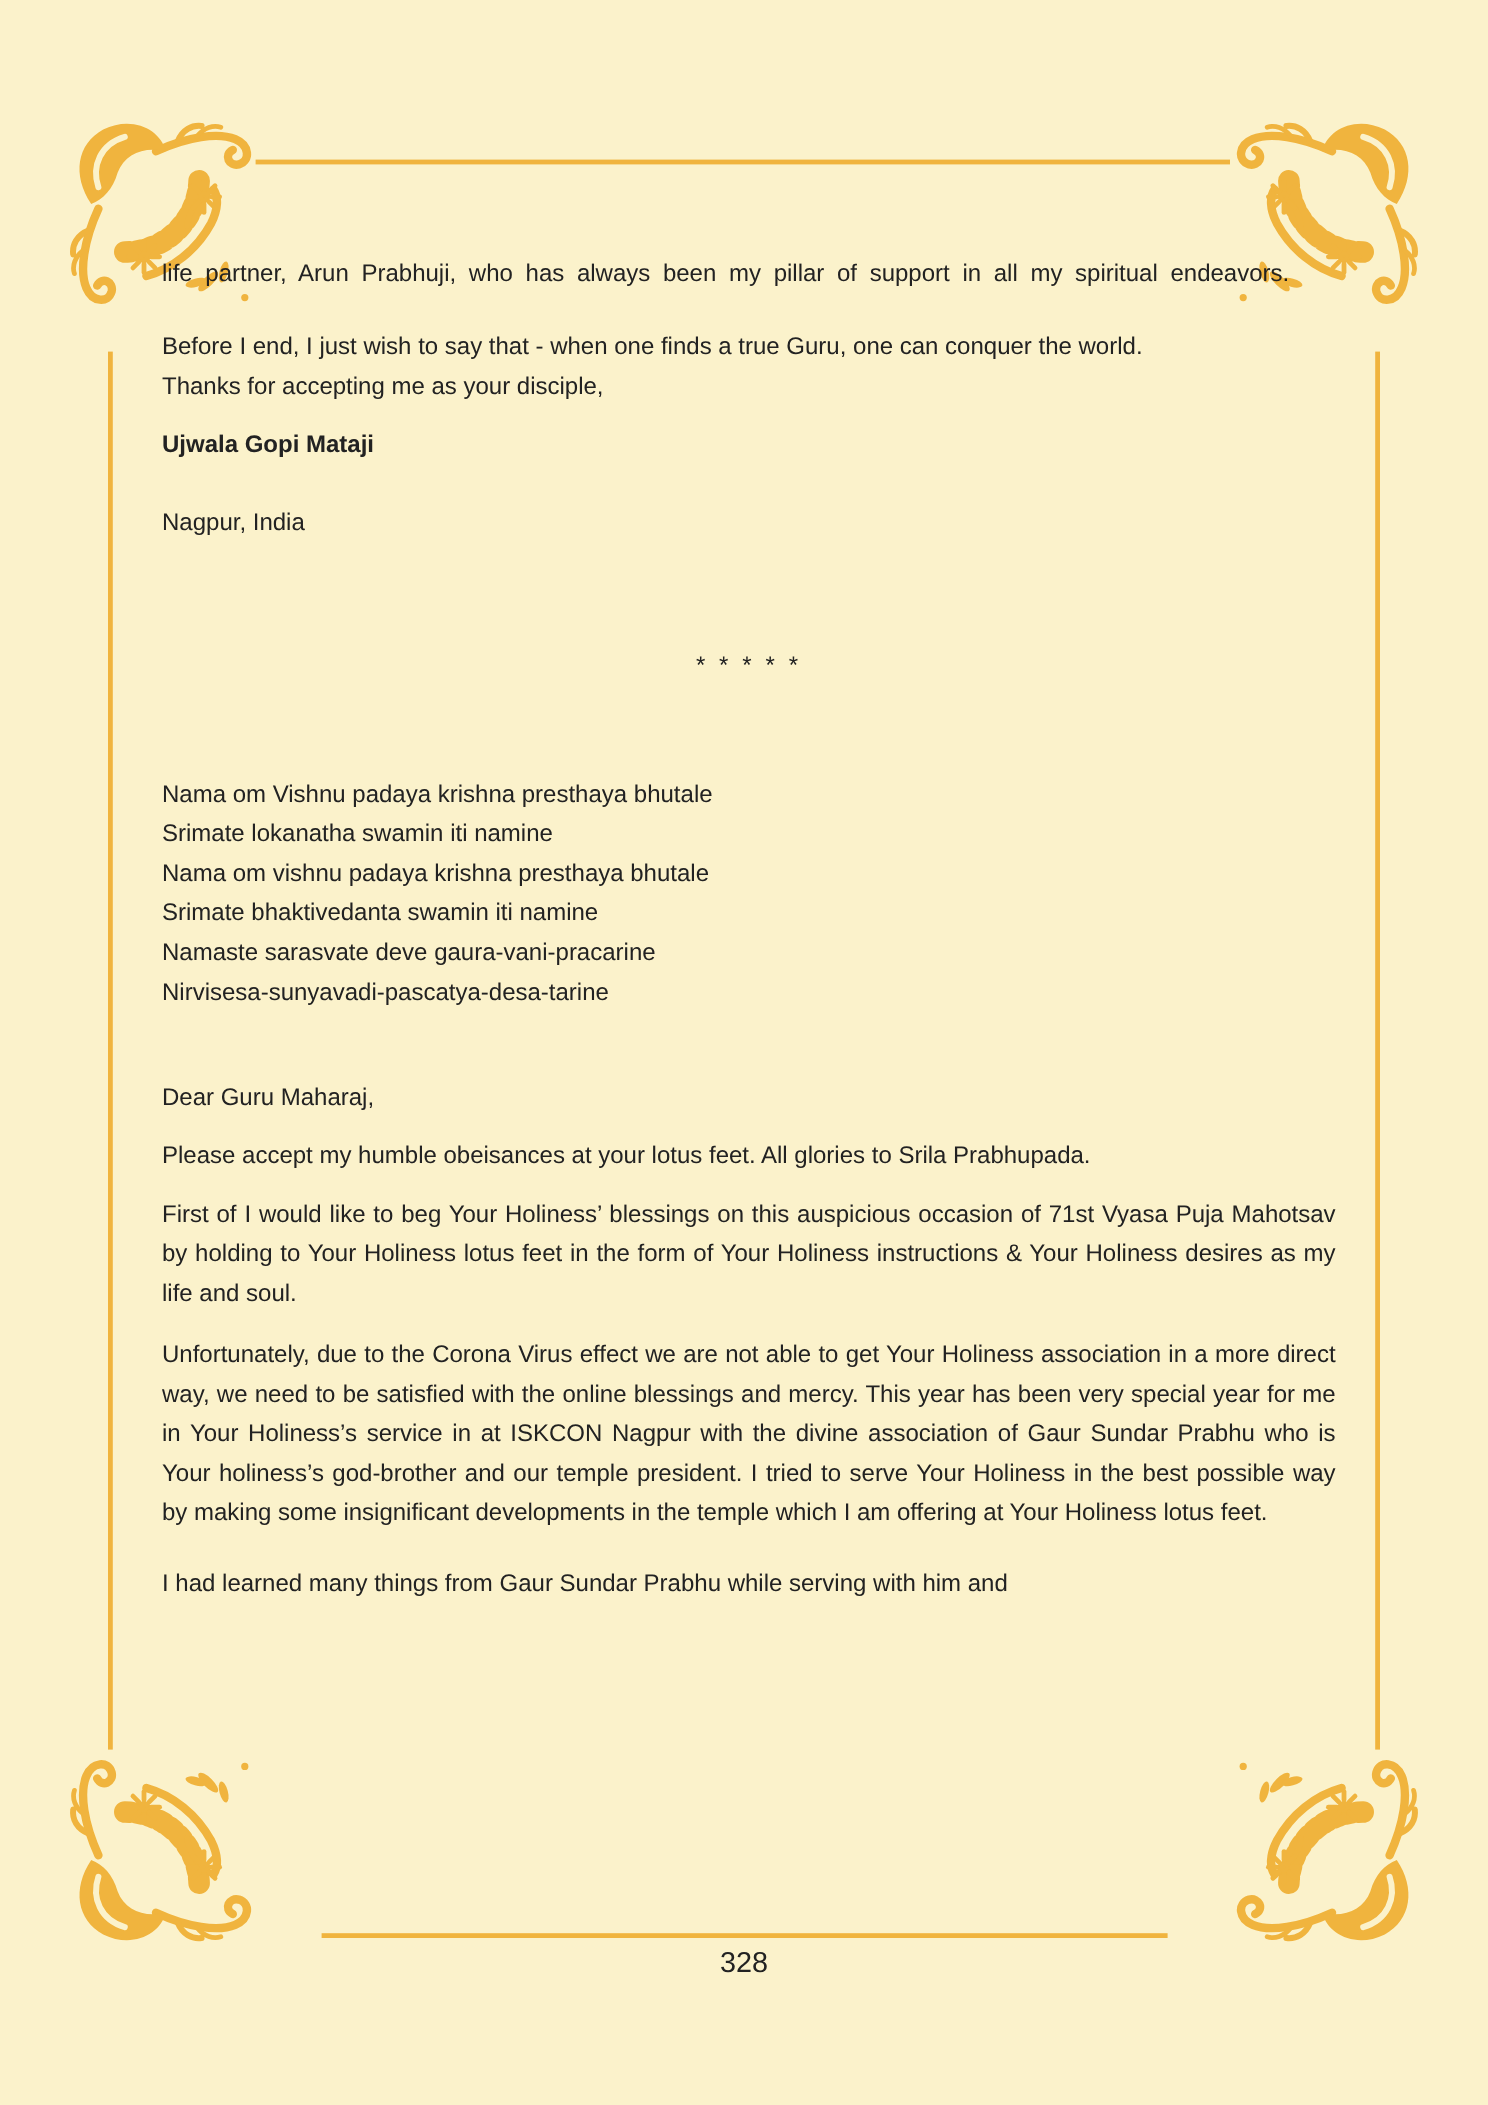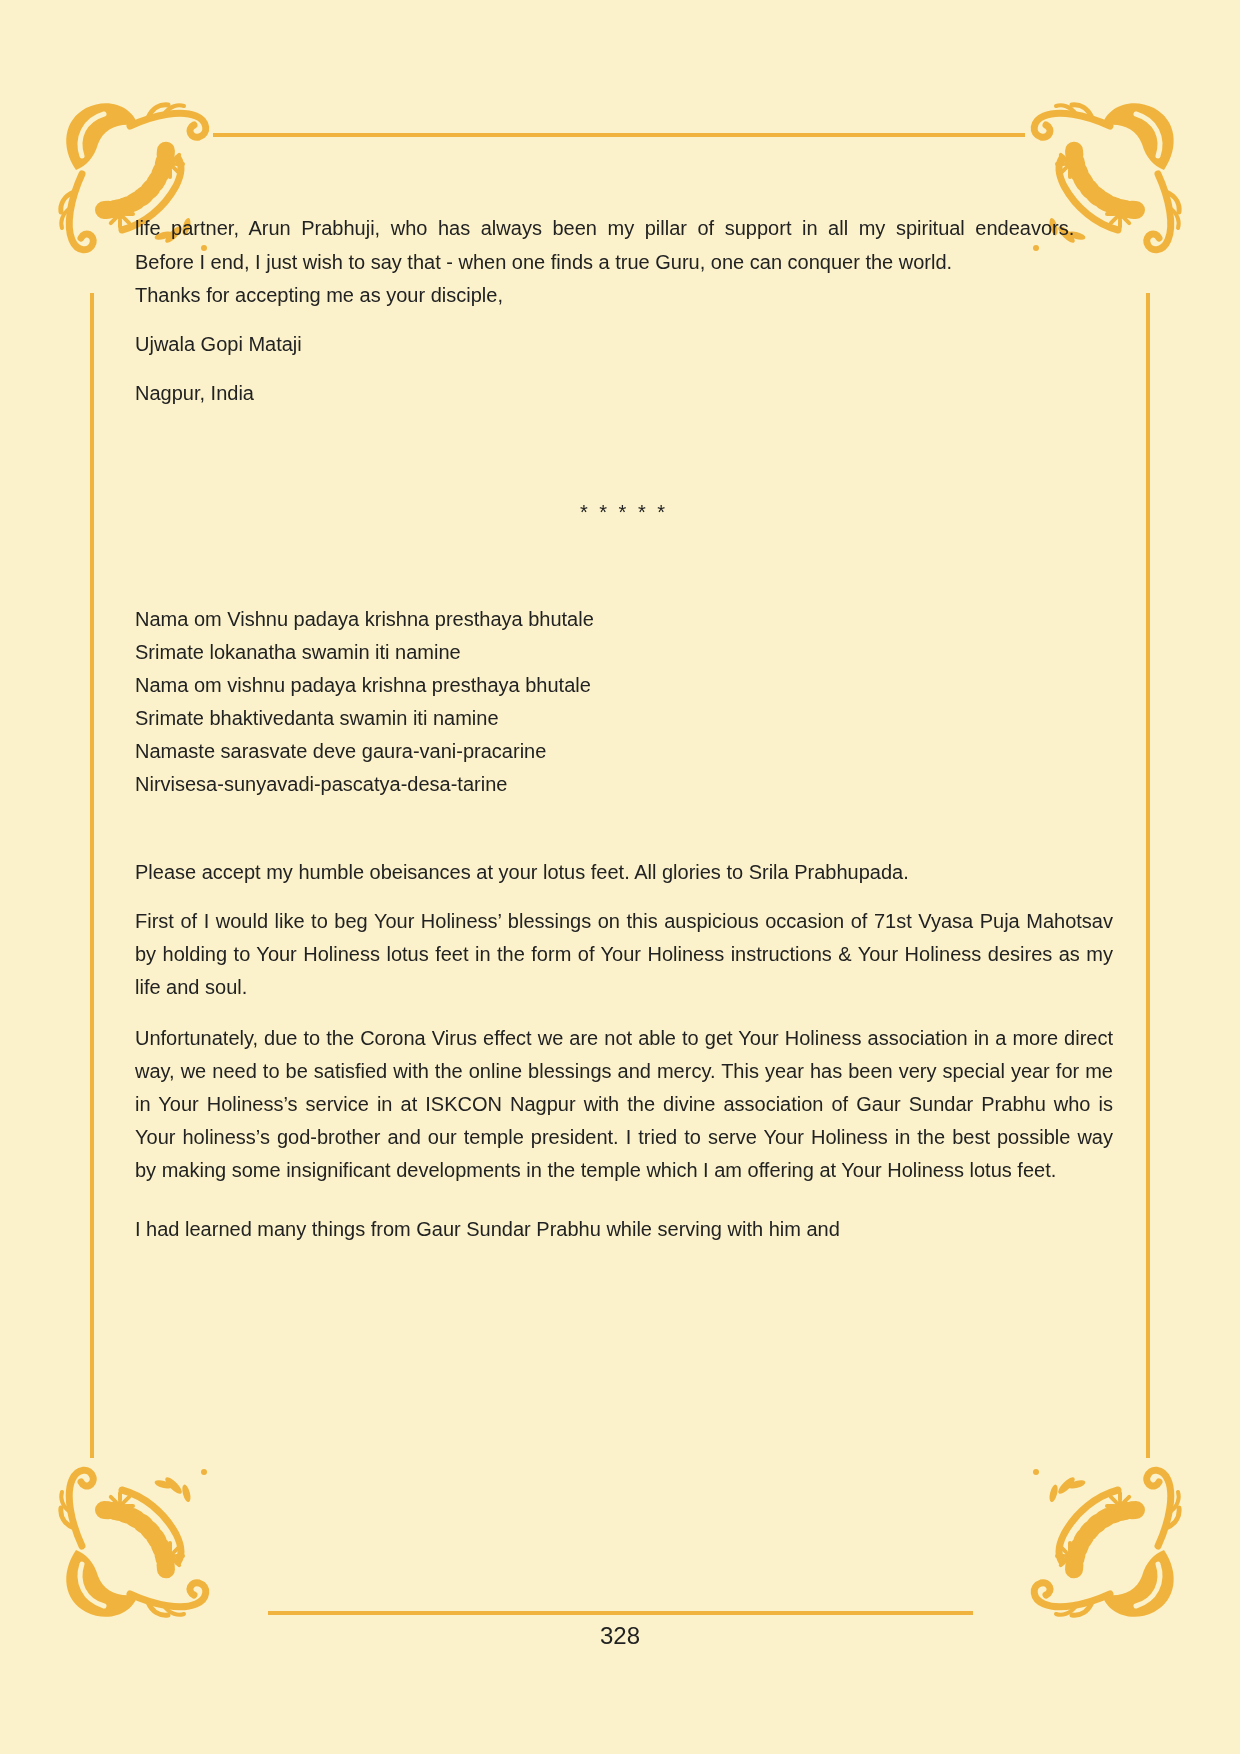--- a/index.html
+++ b/index.html
@@ -26,24 +26,24 @@
     position: absolute;
     left: 135px; top: 212px; width: 978px;
     color: #222222;
     font-size: 20px;
     line-height: 33px;
   }
   .content p { margin: 0; }
   .just { text-align: justify; }
   .wide { word-spacing: 5px; }
 
-  #p-spiritual { margin-bottom: 1px; }
+  #p-spiritual { margin-bottom: 28px; }
   #p-guru      { }
   #p-thanks    { margin-bottom: 16px; }
-  #p-name      { margin-bottom: 16px; }
+  #p-name      { margin-bottom: 32px; font-weight: bold; }
   #p-place     { margin-bottom: 86px; }
   #p-sep       { margin-bottom: 74px; text-align: center; letter-spacing: 3px; }
   .mantra-line { margin-bottom: 15px; }
   #m-5         { margin-bottom: 55px; }
   #p-salut     { margin-bottom: 15px; }
   #p-obeis     { margin-bottom: 16px; }
   #p-first     { margin-bottom: 18px; }
   #p-unfort    { margin-bottom: 26px; }
 
   .page-num {
@@ -119,19 +119,20 @@
   <p id="p-thanks">Thanks for accepting me as your disciple,</p>
   <p id="p-name">Ujwala Gopi Mataji</p>
   <p id="p-place">Nagpur, India</p>
   <p id="p-sep">* * * * *</p>
   <p class="mantra-line">Nama om Vishnu padaya krishna presthaya bhutale</p>
   <p class="mantra-line">Srimate lokanatha swamin iti namine</p>
   <p class="mantra-line">Nama om vishnu padaya krishna presthaya bhutale</p>
   <p class="mantra-line">Srimate bhaktivedanta swamin iti namine</p>
   <p class="mantra-line">Namaste sarasvate deve gaura-vani-pracarine</p>
   <p class="mantra-line" id="m-5">Nirvisesa-sunyavadi-pascatya-desa-tarine</p>
+  <p id="p-salut">Dear Guru Maharaj,</p>
   <p id="p-obeis">Please accept my humble obeisances at your lotus feet. All glories to Srila Prabhupada.</p>
   <p id="p-first" class="just">First of I would like to beg Your Holiness’ blessings on this auspicious occasion of 71st Vyasa Puja Mahotsav by holding to Your Holiness lotus feet in the form of Your Holiness instructions &amp; Your Holiness desires as my life and soul.</p>
   <p id="p-unfort" class="just">Unfortunately, due to the Corona Virus effect we are not able to get Your Holiness association in a more direct way, we need to be satisfied with the online blessings and mercy. This year has been very special year for me in Your Holiness’s service in at ISKCON Nagpur with the divine association of Gaur Sundar Prabhu who is Your holiness’s god-brother and our temple president. I tried to serve Your Holiness in the best possible way by making some insignificant developments in the temple which I am offering at Your Holiness lotus feet.</p>
   <p id="p-learned">I had learned many things from Gaur Sundar Prabhu while serving with him and</p>
 </div>
 
 <div class="page-num">328</div>
 
 </body></html>

